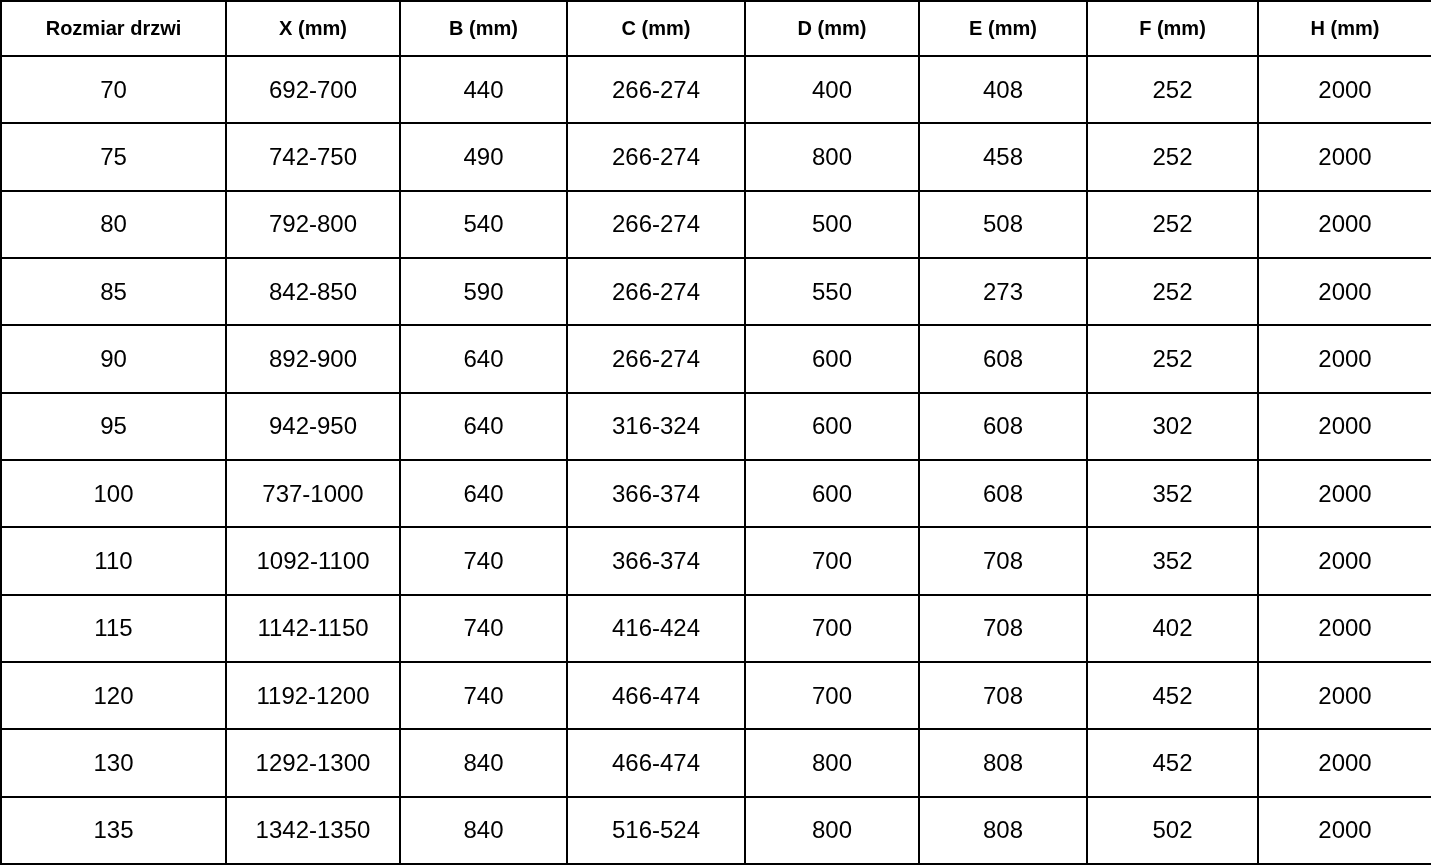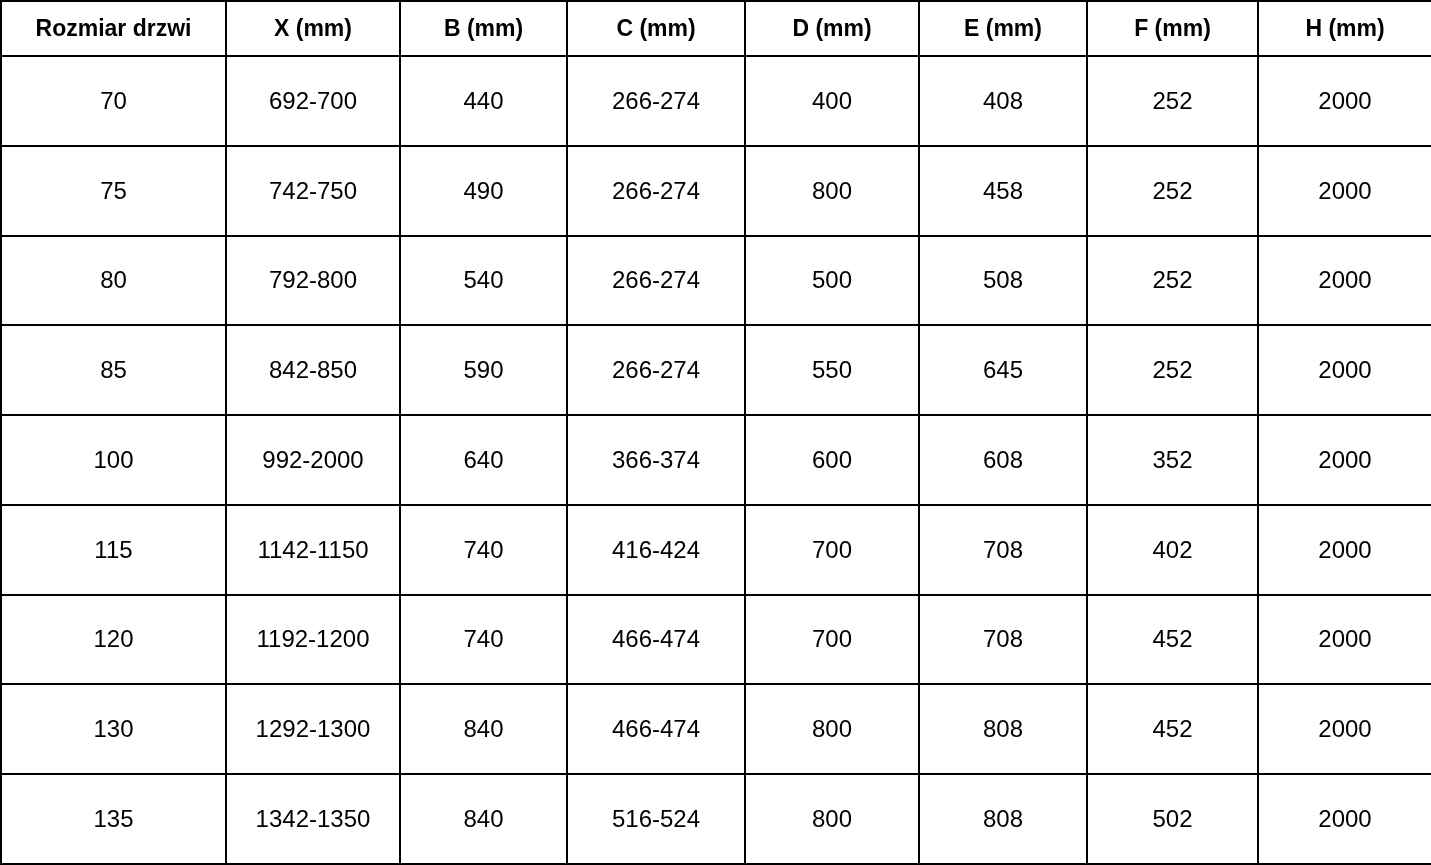--- a/index.html
+++ b/index.html
@@ -31,21 +31,21 @@
     overflow: hidden;
     white-space: nowrap;
   }
   table.spec-table thead tr {
     height: 55px;
   }
   table.spec-table tbody tr {
     height: 54px;
   }
   table.spec-table th {
-    font-size: 23px;
+    font-size: 20px;
     font-weight: bold;
     letter-spacing: 0px;
   }
   table.spec-table td {
     font-size: 24px;
     font-weight: normal;
   }
 </style>
 </head>
 <body>
@@ -104,31 +104,61 @@
           <td>508</td>
           <td>252</td>
           <td>2000</td>
         </tr>
         <tr>
           <td>85</td>
           <td>842-850</td>
           <td>590</td>
           <td>266-274</td>
           <td>550</td>
-          <td>645</td>
-          <td>252</td>
+          <td>273</td>
+          <td>252</td>
+          <td>2000</td>
+        </tr>
+        <tr>
+          <td>90</td>
+          <td>892-900</td>
+          <td>640</td>
+          <td>266-274</td>
+          <td>600</td>
+          <td>608</td>
+          <td>252</td>
+          <td>2000</td>
+        </tr>
+        <tr>
+          <td>95</td>
+          <td>942-950</td>
+          <td>640</td>
+          <td>316-324</td>
+          <td>600</td>
+          <td>608</td>
+          <td>302</td>
           <td>2000</td>
         </tr>
         <tr>
           <td>100</td>
-          <td>992-2000</td>
+          <td>737-1000</td>
           <td>640</td>
           <td>366-374</td>
           <td>600</td>
           <td>608</td>
+          <td>352</td>
+          <td>2000</td>
+        </tr>
+        <tr>
+          <td>110</td>
+          <td>1092-1100</td>
+          <td>740</td>
+          <td>366-374</td>
+          <td>700</td>
+          <td>708</td>
           <td>352</td>
           <td>2000</td>
         </tr>
         <tr>
           <td>115</td>
           <td>1142-1150</td>
           <td>740</td>
           <td>416-424</td>
           <td>700</td>
           <td>708</td>

